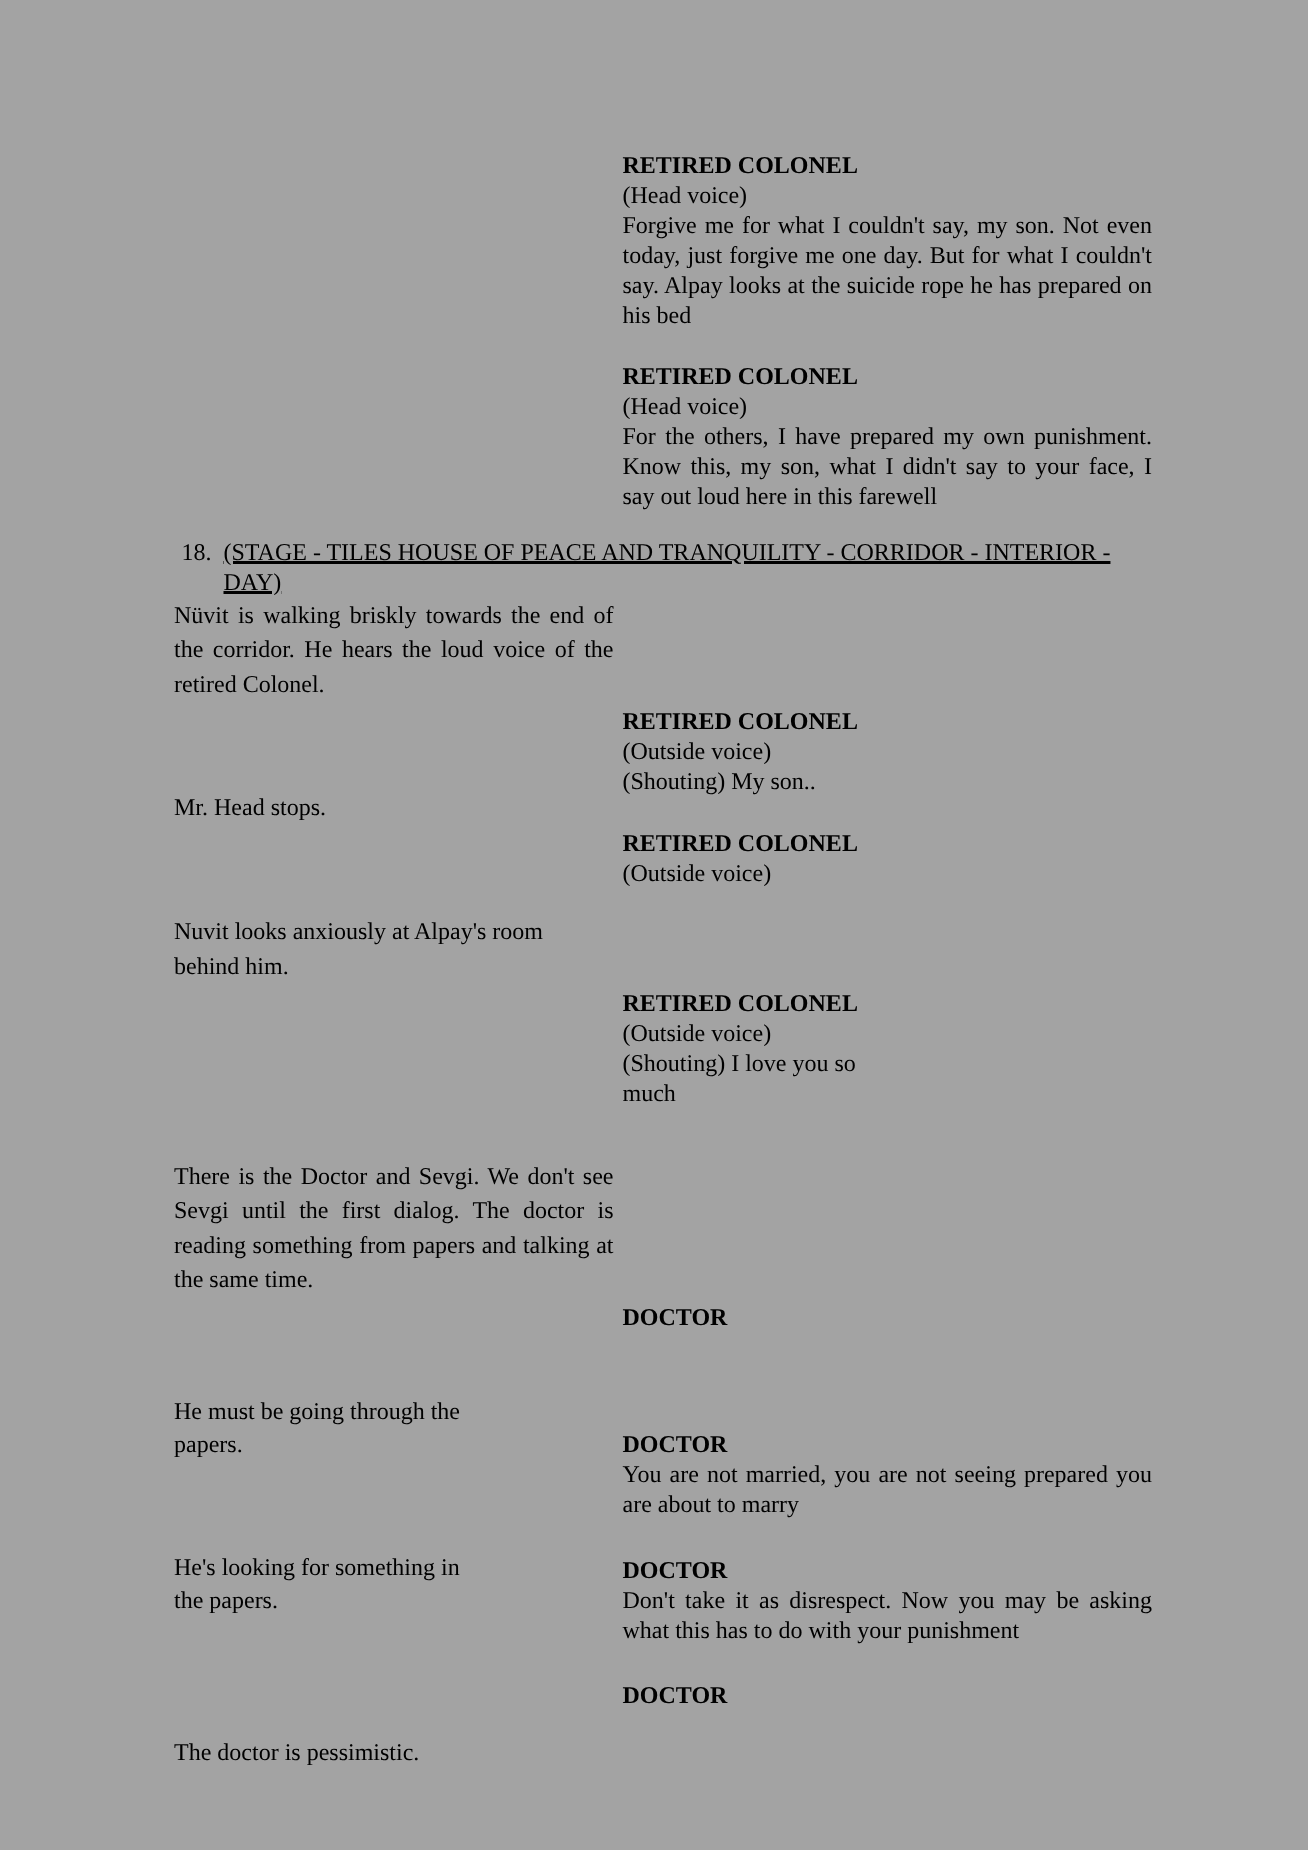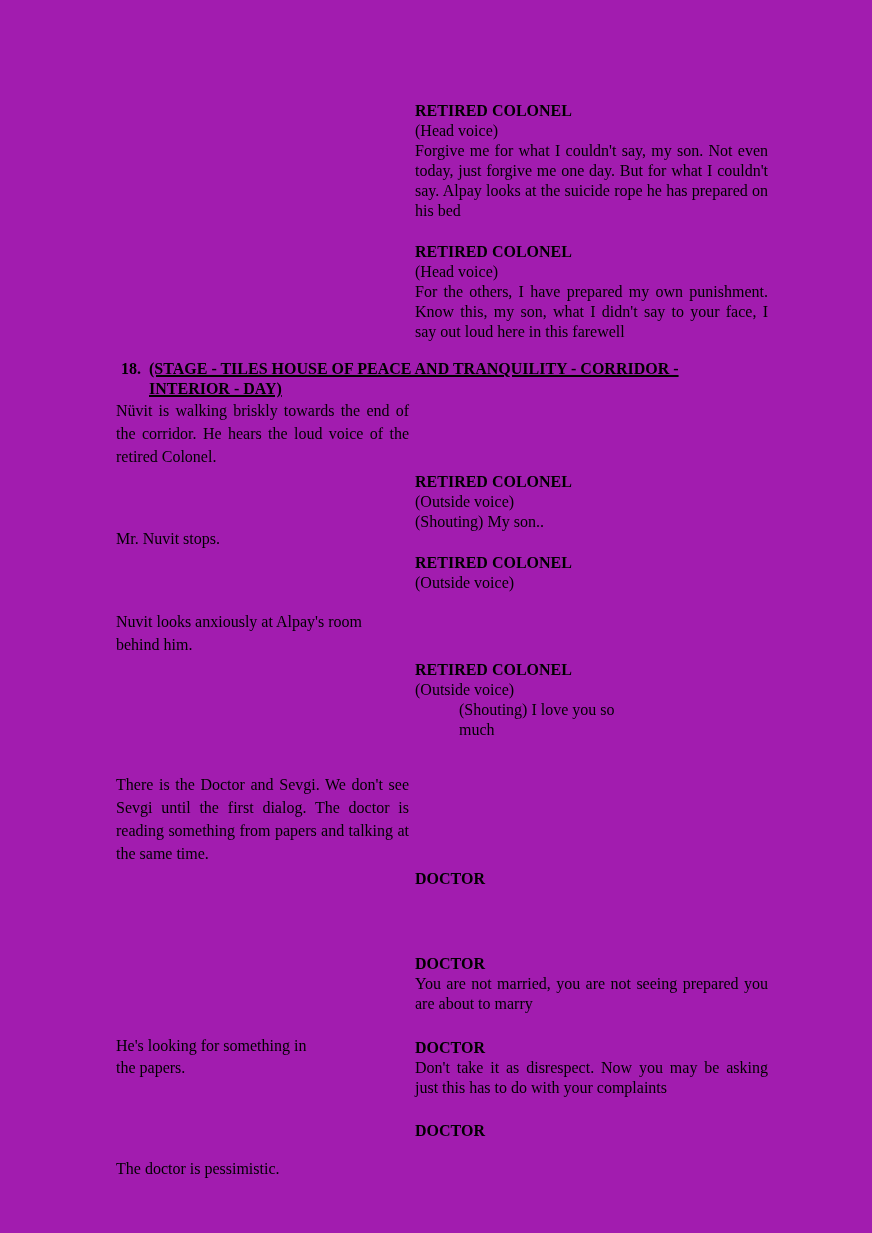--- a/index.html
+++ b/index.html
@@ -1,39 +1,39 @@
 <!DOCTYPE html>
 <html><head>
 <meta charset="utf-8">
 <style>
   html, body { margin: 0; padding: 0; background: #ffffff; }
   .page {
     position: relative;
     width: 872px;
     height: 1233px;
-    background: #a21caf;
+    background: #a3a3a3;
     color: #000000;
     font-family: "Liberation Serif", serif;
     font-size: 16px;
     overflow: hidden;
   }
   .block { position: absolute; line-height: 20px; }
   .dialogue { left: 415px; width: 353px; }
   .action   { left: 116px; width: 293px; }
   .just { text-align: justify; }
   .lh23 { line-height: 23px; }
   .lh22 { line-height: 22px; }
   .w200 { width: 200px; }
   .cue { font-weight: bold; }
-  .speech-narrow { width: 180px; margin-left: 44px; }
+  .speech-narrow { width: 180px; }
   .scene {
     position: absolute;
     left: 121px;
     display: flex;
-    font-weight: bold;
+    font-weight: normal;
     line-height: 20px;
   }
   .scene-num { width: 28px; flex: none; }
   .scene-title {
     max-width: 600px;
     text-decoration: underline;
     text-decoration-thickness: 2px;
   }
 </style>
 </head>
@@ -62,21 +62,21 @@
     <div>Nüvit is walking briskly towards the end of the corridor. He hears the loud voice of the retired Colonel.</div>
   </section>
 
   <section class="block dialogue" style="top:472px">
     <div class="cue">RETIRED COLONEL</div>
     <div>(Outside voice)</div>
     <div>(Shouting) My son..</div>
   </section>
 
   <section class="block action" style="top:529px">
-    <div>Mr. Nuvit stops.</div>
+    <div>Mr. Head stops.</div>
   </section>
 
   <section class="block dialogue" style="top:553px">
     <div class="cue">RETIRED COLONEL</div>
     <div>(Outside voice)</div>
   </section>
 
   <section class="block action lh23" style="top:610px">
     <div>Nuvit looks anxiously at Alpay's room behind him.</div>
   </section>
@@ -89,33 +89,36 @@
 
 
   <section class="block action lh23 just" style="top:773px">
     <div>There is the Doctor and Sevgi. We don't see Sevgi until the first dialog. The doctor is reading something from papers and talking at the same time.</div>
   </section>
 
   <section class="block dialogue" style="top:869px">
     <div class="cue">DOCTOR</div>
   </section>
 
+  <section class="block action lh22 w200" style="top:931px">
+    <div>He must be going through the papers.</div>
+  </section>
 
   <section class="block dialogue" style="top:954px">
     <div class="cue">DOCTOR</div>
     <div class="just">You are not married, you are not seeing prepared you are about to marry</div>
   </section>
 
   <section class="block action lh22 w200" style="top:1035px">
     <div>He's looking for something in the papers.</div>
   </section>
 
   <section class="block dialogue" style="top:1038px">
     <div class="cue">DOCTOR</div>
-    <div class="just">Don't take it as disrespect. Now you may be asking just this has to do with your complaints</div>
+    <div class="just">Don't take it as disrespect. Now you may be asking what this has to do with your punishment</div>
   </section>
 
   <section class="block dialogue" style="top:1121px">
     <div class="cue">DOCTOR</div>
   </section>
 
   <section class="block action" style="top:1159px">
     <div>The doctor is pessimistic.</div>
   </section>
 

